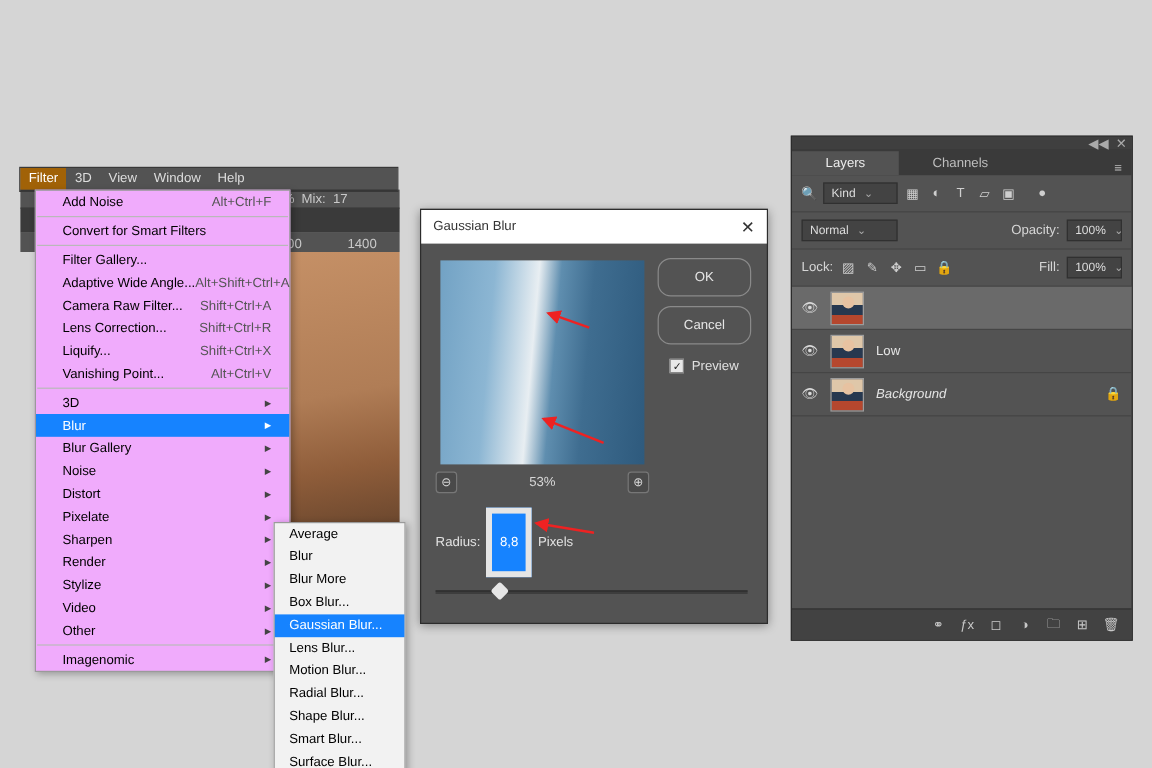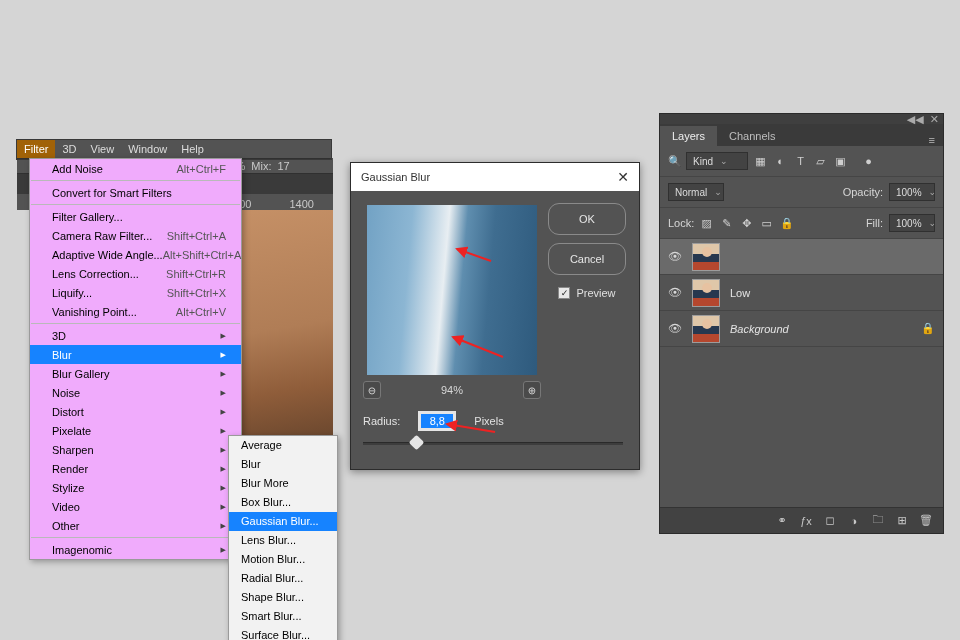--- a/index.html
+++ b/index.html
@@ -21,45 +21,45 @@
 .submenu .mi{padding:3px 12px;height:19px}
 .submenu .mi.hilite{background:#1683ff;color:#fff}
 
 
 .optbar{position:absolute;left:0;top:18px;width:316px;height:16px;background:#535353;color:#c9c9c9;font-size:10px;padding:0 4px;display:flex;align-items:center;gap:6px;border-bottom:1px solid #303030;z-index:-1}
 .tabsrow{position:absolute;left:0;top:34px;height:20px;background:#3a3a3a;width:316px;color:#c0c0c0;font-size:10px;display:flex;align-items:center;padding:0 6px;gap:14px;z-index:-1}
 .ruler{position:absolute;left:0;top:54px;height:16px;width:316px;background:#535353;color:#c9c9c9;font-size:9px;display:flex;align-items:flex-end;gap:38px;padding-left:210px;z-index:-1}
 .img-strip{position:absolute;left:213px;top:70px;width:103px;height:300px;background:linear-gradient(170deg,#c59066 0%,#b07d56 40%,#8f5d3a 60%,#3b2a1e 100%);z-index:-2}
 
 
-.dialog{position:absolute;left:350px;top:162px;width:290px;background:#535353;border:1px solid #2c2c2c;box-shadow:0 2px 8px rgba(0,0,0,.4)}
+.dialog{position:absolute;left:350px;top:174px;width:290px;background:#535353;border:1px solid #2c2c2c;box-shadow:0 2px 8px rgba(0,0,0,.4)}
 .dialog .titlebar{display:flex;justify-content:space-between;align-items:center;background:#fff;color:#333;padding:6px 10px;font-size:12px}
 .dialog .close{font-size:14px;cursor:default}
 .dialog .body{padding:14px 12px 18px;color:#e2e2e2;position:relative}
 .dialog .preview{width:170px;height:170px;margin:0 0 6px 4px;background:linear-gradient(95deg,#72a2c4 0%,#8cb6d3 25%,#e8eef2 45%,#5f8eaf 55%,#3f6d90 70%,#2e5a7d 100%)}
 .dialog .zoom{width:178px;display:flex;justify-content:space-between;align-items:center;margin:6px 0 12px 0;color:#d7d7d7}
 .dialog .zbtn{width:18px;height:18px;border:1px solid #777;border-radius:3px;display:flex;align-items:center;justify-content:center;font-size:10px;background:#4a4a4a}
-.dialog .radius{display:flex;align-items:center;gap:18px;margin-bottom:6px}
-.dialog .radius input{width:38px;background:#1683ff;border:3px solid #e5e5e5;color:#fff;text-align:center;padding:1px 0;font-size:11px}
+.dialog .radius{display:flex;align-items:center;gap:5px;margin-bottom:6px}
+.dialog .radius input{width:38px;background:#1683ff;border:5px solid #e5e5e5;color:#fff;text-align:center;padding:18px 0;font-size:11px}
 .dialog .slider{position:relative;width:260px;height:14px}
 .dialog .track{position:absolute;top:5px;left:0;right:0;height:3px;background:#3d3d3d;border-top:1px solid #2a2a2a}
 .dialog .thumb{position:absolute;top:0;left:48px;width:11px;height:11px;background:#e6e6e6;border-radius:2px;transform:rotate(45deg)}
 .dialog .btncol{position:absolute;right:12px;top:12px;display:flex;flex-direction:column;gap:8px;align-items:center;width:80px}
 .dialog .btn{width:78px;height:32px;border:1px solid #8a8a8a;border-radius:11px;background:#535353;color:#e6e6e6;display:flex;align-items:center;justify-content:center;font-size:11px}
 .dialog .chk{display:flex;align-items:center;gap:6px;margin-top:4px;color:#e0e0e0}
 .dialog .chk .box{width:12px;height:12px;background:#e8e8e8;border:1px solid #888;display:flex;align-items:center;justify-content:center;font-size:9px;color:#222}
 
 .arrow{position:absolute;pointer-events:none}
 .arrow svg{display:block}
 
 
 .panelwrap{position:absolute;left:659px;top:113px;width:285px;background:#535353;border:1px solid #2b2b2b}
 .panel-handle{height:10px;background:#3f3f3f;display:flex;justify-content:flex-end;align-items:center;gap:6px;padding-right:4px;color:#aaa;font-size:8px}
 .panel-tabs{display:flex;background:#3a3a3a;color:#bebebe;height:22px;align-items:flex-end}
-.panel-tabs .tab{padding:4px 12px;font-size:11px}
+.panel-tabs .tab{padding:4px 28px;font-size:11px}
 .panel-tabs .tab.active{background:#535353;color:#eee}
 .panel-row{display:flex;align-items:center;gap:6px;padding:6px 8px;color:#d6d6d6;border-bottom:1px solid #454545}
 .sel{height:18px;background:#434343;border:1px solid #303030;color:#ddd;display:inline-flex;align-items:center;padding:0 6px;gap:4px;font-size:10px}
 .sel::after{content:"⌄";font-size:9px;margin-left:3px;color:#aaa}
 .icons-row{display:flex;gap:7px;align-items:center;color:#cfcfcf;font-size:11px}
 .icons-row .ic{width:13px;height:13px;display:inline-flex;align-items:center;justify-content:center}
 .layers{padding:0}
 .layer{display:flex;align-items:center;height:36px;color:#e4e4e4;border-bottom:1px solid #454545;padding:0 8px;gap:10px}
 .layer.sel-row{background:#6a6a6a}
 .eye{width:14px;text-align:center;color:#d9d9d9}
@@ -106,26 +106,26 @@
     </div>
     <div class="sep"></div>
     <div class="mi">
         <span>Convert for Smart Filters</span>
       </div>
     <div class="sep"></div>
     <div class="mi">
         <span>Filter Gallery...</span>
       </div>
     <div class="mi">
+        <span>Adaptive Wide Angle...</span>
+        <span class="sc">Alt+Shift+Ctrl+A</span>
+      </div>
+    <div class="mi">
         <span>Camera Raw Filter...</span>
         <span class="sc">Shift+Ctrl+A</span>
-      </div>
-    <div class="mi">
-        <span>Adaptive Wide Angle...</span>
-        <span class="sc">Alt+Shift+Ctrl+A</span>
       </div>
     <div class="mi">
         <span>Lens Correction...</span>
         <span class="sc">Shift+Ctrl+R</span>
       </div>
     <div class="mi">
         <span>Liquify...</span>
         <span class="sc">Shift+Ctrl+X</span>
       </div>
     <div class="mi">
@@ -199,21 +199,21 @@
       <div class="btn">OK</div>
       <div class="btn">Cancel</div>
       <div class="chk">
         <span class="box">✓</span>
         <span>Preview</span>
       </div>
     </div>
 
     <div class="zoom">
       <span class="zbtn">⊖</span>
-      <span>94%</span>
+      <span>53%</span>
       <span class="zbtn">⊕</span>
     </div>
 
     <div class="radius">
       <span>Radius:</span>
       <input value="8,8" style="">
       <span>Pixels</span>
     </div>
     <div class="slider">
       <div class="track"></div>
@@ -262,21 +262,21 @@
       <span class="ic">▦</span>
       <span class="ic">◐</span>
       <span class="ic">T</span>
       <span class="ic">▱</span>
       <span class="ic">▣</span>
       <span class="ic" style="margin-left:8px">●</span>
     </div>
   </div>
 
   <div class="panel-row">
-    <span class="sel" style="width:56px">Normal</span>
+    <span class="sel" style="width:80px">Normal</span>
     <span style="margin-left:auto">Opacity:</span>
     <span class="sel" style="width:46px">100%</span>
   </div>
 
   <div class="panel-row">
     <span>Lock:</span>
     <div class="icons-row">
       <span class="ic">▨</span>
       <span class="ic">✎</span>
       <span class="ic">✥</span>

